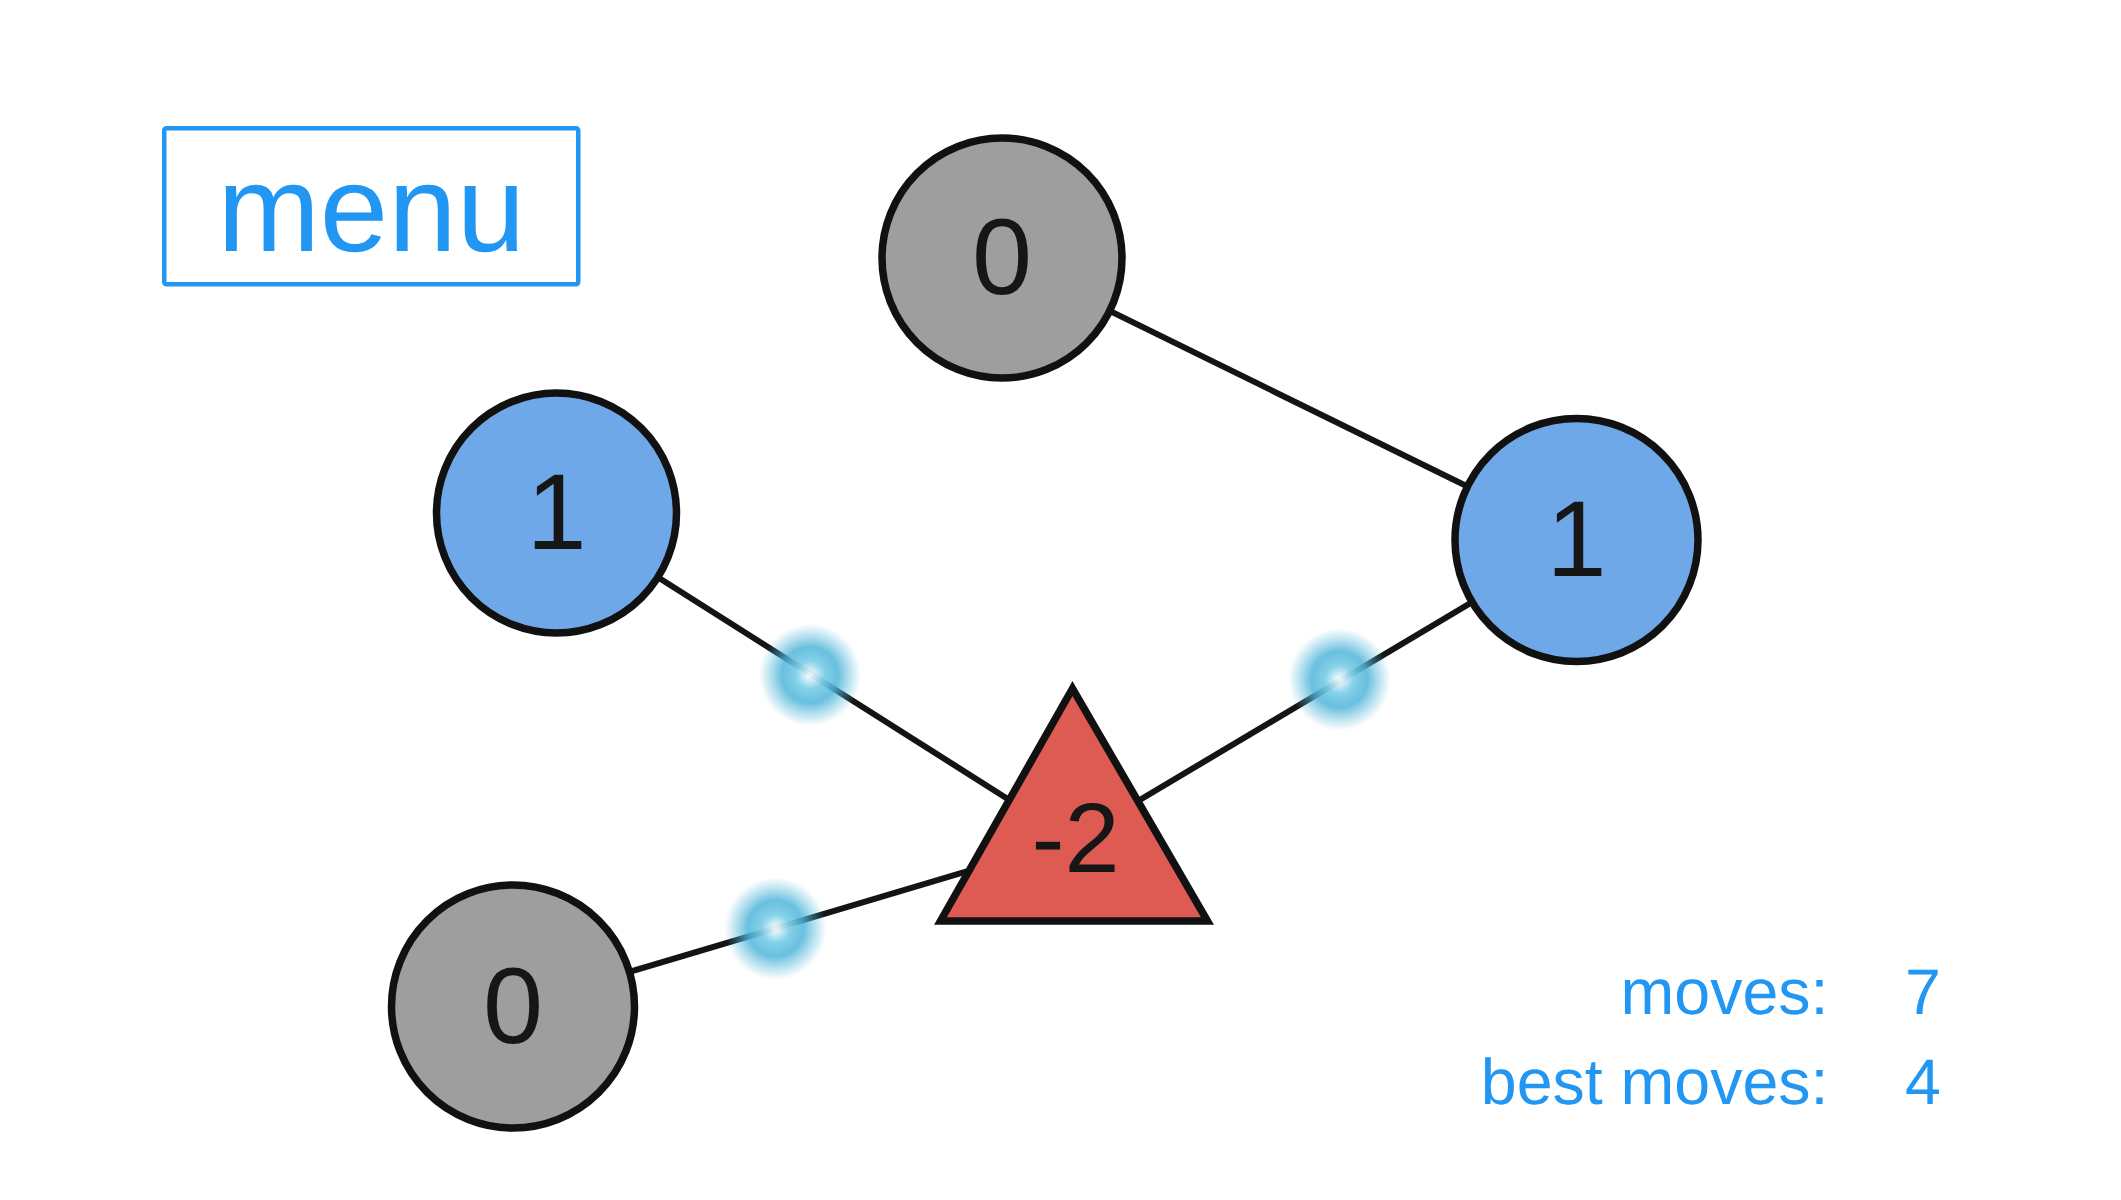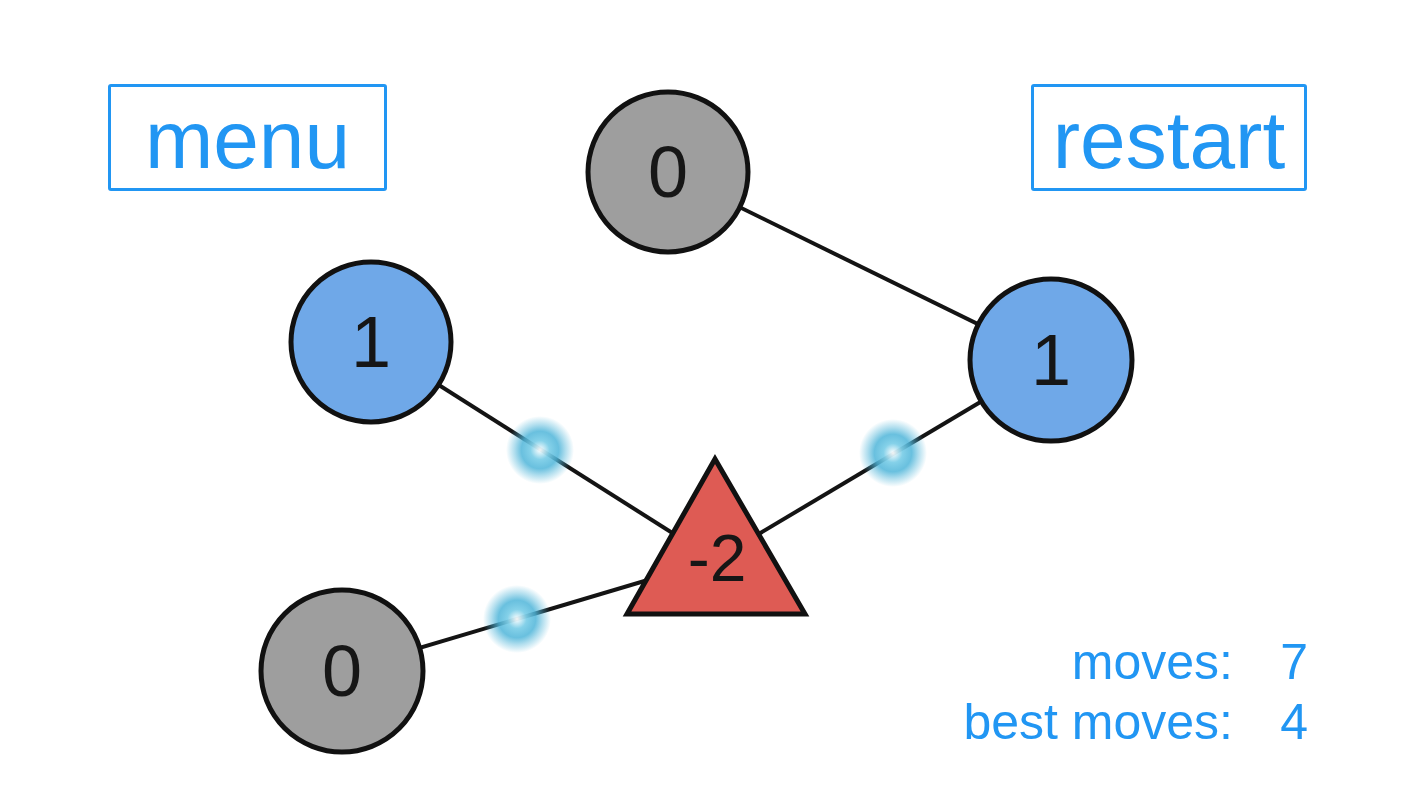--- a/index.html
+++ b/index.html
@@ -27,34 +27,33 @@
   .node-shape{stroke:var(--nodeborder);stroke-width:5;}
   .node-label{
     font-family:"Liberation Sans","DejaVu Sans",sans-serif;
     font-size:72px;font-weight:300;fill:#161616;
     text-anchor:middle;
   }
   .node-label.tri{font-size:66px;}
 
   
   .stats{
-    position:absolute;right:106px;top:632px;
+    position:absolute;right:120px;top:632px;
     display:grid;grid-template-columns:auto 48px;column-gap:27px;
-    color:var(--accent);font-size:50px;font-weight:300;line-height:60px;
+    color:var(--accent);font-size:43px;font-weight:300;line-height:60px;
     justify-items:end;text-align:right;
   }
 </style>
 </head>
 <body>
 
 <div class="stage">
 
   <button class="btn btn-menu">menu</button>
 
-  <button class="btn btn-restart">restart</button>
 
   <svg id="graph" viewBox="0 0 1414 800" xmlns="http://www.w3.org/2000/svg">
       <defs>
         <radialGradient id="glowGrad">
           <stop offset="0" stop-color="#FFFFFF" stop-opacity="0.95"></stop>
           <stop offset="0.28" stop-color="#7FCFE8" stop-opacity="0.95"></stop>
           <stop offset="0.55" stop-color="#4FB5D9" stop-opacity="0.85"></stop>
           <stop offset="0.75" stop-color="#4FB5D9" stop-opacity="0.45"></stop>
           <stop offset="1" stop-color="#4FB5D9" stop-opacity="0"></stop>
         </radialGradient>

